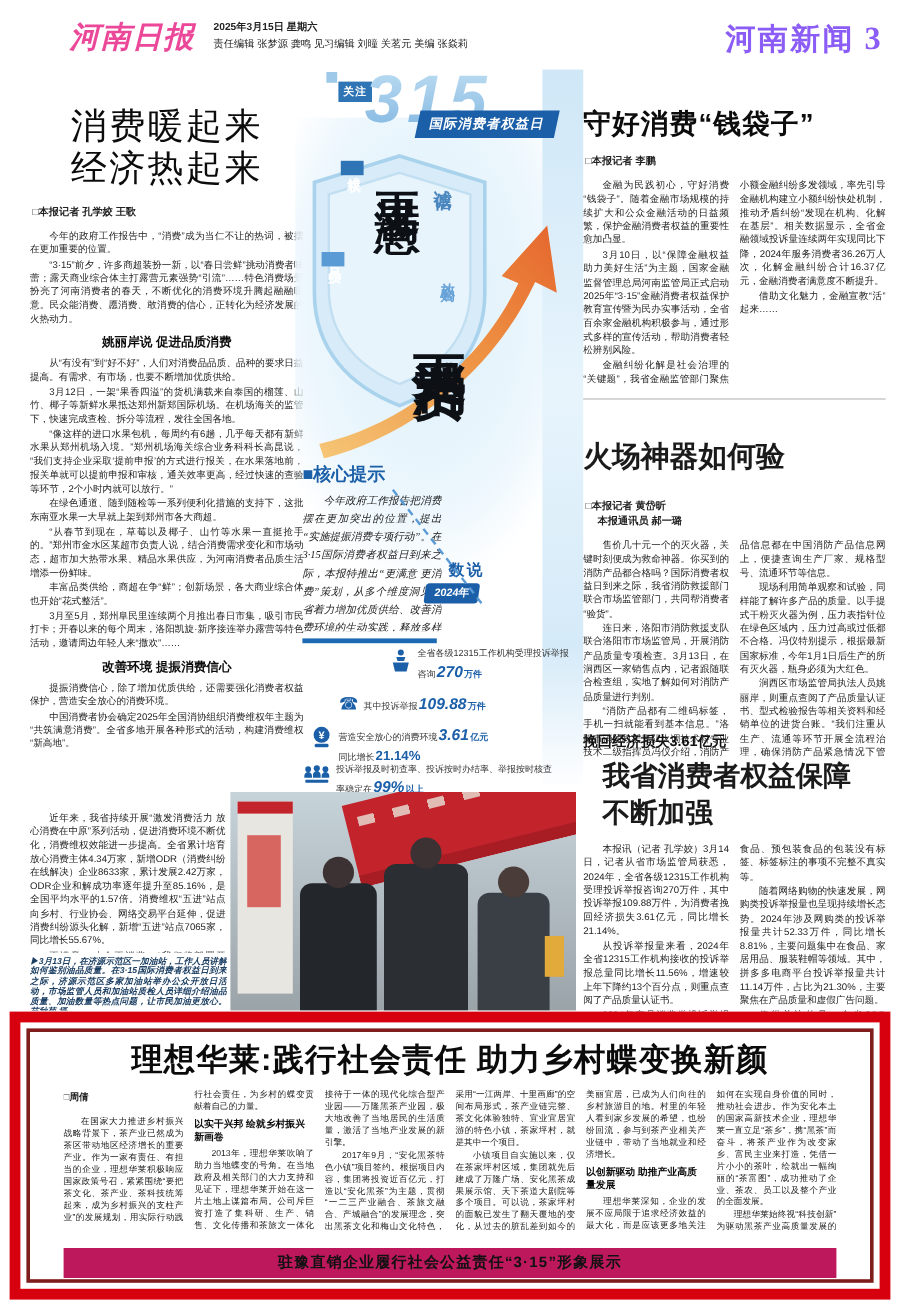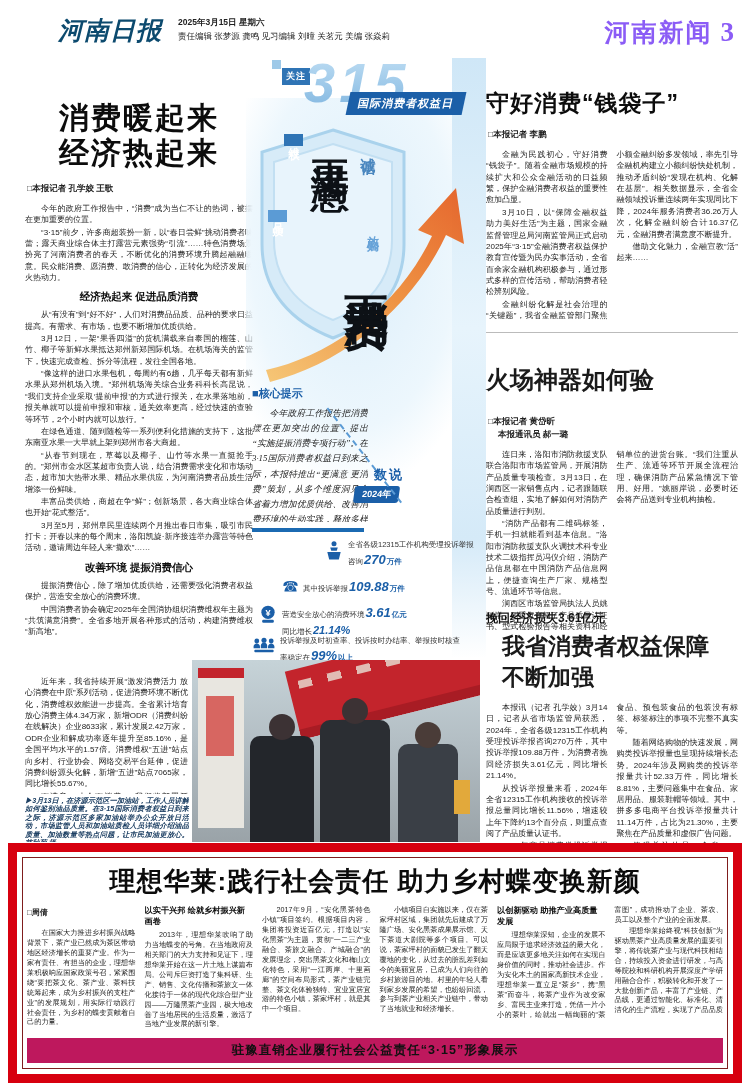--- a/index.html
+++ b/index.html
@@ -2,30 +2,30 @@
 <html lang="zh"><head>
 <meta charset="utf-8">
 <style>
   html,body{margin:0;padding:0;background:#e9e9e9;}
   .page{position:relative;width:750px;height:1085px;margin:0 auto;background:#ffffff;
         font-family:"Liberation Sans",sans-serif;color:#1a1a1a;overflow:hidden;}
 
   
   .masthead{position:absolute;left:0;top:0;width:750px;height:58px;}
   .logo{position:absolute;left:58px;top:14px;font-family:"Liberation Serif",serif;
-        font-size:25px;font-weight:900;font-style:italic;color:#0c4a6e;letter-spacing:1px;}
+        font-size:25px;font-weight:900;font-style:italic;color:#ec4899;letter-spacing:1px;}
   .dateblock{position:absolute;left:178px;top:16px;font-size:8.5px;line-height:1.6;color:#222;}
   .dateblock .d1{font-weight:700;}
   .section-head{position:absolute;right:16px;top:16px;font-family:"Liberation Serif",serif;
         font-weight:900;font-size:25px;color:#8b5cf6;letter-spacing:2px;}
   .section-head .pagenum{font-size:27px;letter-spacing:0;margin-left:8px;font-weight:700;}
 
   
   .left-col{position:absolute;left:25px;top:88px;width:228px;}
-  .left-col h1{margin:12px 0 12px;font-size:30px;line-height:1.18;font-weight:700;
+  .left-col h1{margin:0 0 12px;font-size:30px;line-height:1.18;font-weight:400;
                letter-spacing:2px;text-align:center;color:#0c0c0c;}
   .byline{font-size:8.5px;font-weight:700;color:#222;margin:0 0 8px 2px;}
   .byline2{font-size:8.5px;font-weight:700;color:#222;margin:0 0 1px 2px;}
   .flow .para{margin:0 0 1px;font-size:8px;line-height:1.42;text-align:justify;text-indent:2em;color:#222;}
   .flow .flow-sub{margin:7px 0 5px;font-size:10.5px;font-weight:900;text-align:center;color:#0c0c0c;}
   .left-body-a{height:482px;overflow:hidden;}
   .left-body-b{position:absolute;left:25px;top:676px;width:163px;height:118px;overflow:hidden;}
   .photo-caption{position:absolute;left:25px;top:797px;width:164px;height:45px;overflow:hidden;
       font-size:7.2px;line-height:1.18;font-weight:700;font-style:italic;color:#1c3f63;text-align:justify;}
 
@@ -51,36 +51,36 @@
   .w-pinzhi{left:16px;top:92px;background:#5b9bd5;color:#fff;font-size:11px;padding:4px 2px;}
   .w-chengxin{left:106px;top:28px;color:#2f74b5;font-size:15px;opacity:.85;}
   .w-fangxingou{left:112px;top:108px;color:#5b9bd5;font-size:12px;opacity:.9;}
   .slogan1{position:absolute;left:52px;top:12px;writing-mode:vertical-rl;font-size:38px;font-weight:900;
       color:#0d1116;letter-spacing:6px;}
   .slogan2{position:absolute;left:84px;top:142px;writing-mode:vertical-rl;font-size:46px;font-weight:900;
       color:#0d1116;letter-spacing:4px;}
   .arrow-svg{position:absolute;left:8px;top:14px;}
 
   .core-tip{position:absolute;left:0;top:328px;width:116px;}
-  .core-tip .ct-label{font-size:11px;font-weight:900;color:#1b5fa8;margin-bottom:5px;}
+  .core-tip .ct-label{font-size:15px;font-weight:900;color:#1b5fa8;margin-bottom:5px;}
   .core-tip .ct-text{font-family:"Liberation Serif",serif;font-style:italic;font-size:8.8px;
       line-height:1.72;color:#222;text-align:justify;text-indent:2em;height:116px;overflow:hidden;}
   .core-tip .ct-bar{margin-top:6px;width:112px;height:4px;background:#1b6ab2;}
 
   .stats{position:absolute;left:0;top:408px;width:230px;height:194px;}
   .stats .s-label{position:absolute;left:122px;top:0;font-size:13px;font-weight:900;color:#1b5fa8;letter-spacing:2px;}
   .stats .s-badge{position:absolute;left:102px;top:20px;background:#1b5fa8;color:#fff;font-size:9px;
       font-weight:700;padding:2px 8px;border-radius:3px;transform:skewX(-8deg);}
   .stats .s-dash{position:absolute;left:30px;top:36px;width:120px;height:0;
       border-top:2px dashed #5b9bd5;transform:rotate(52deg);transform-origin:right top;}
   .stat-row{position:absolute;display:flex;align-items:flex-start;gap:4px;}
   .stat-row .icn{flex:0 0 auto;color:#1b5fa8;}
   .stat-row .txt{font-size:7.5px;line-height:1.45;color:#333;}
   .stat-row .num{color:#1b5fa8;font-weight:900;font-style:italic;font-size:13px;padding:0 1px;}
-  .stat-row .num2{color:#1b5fa8;font-weight:900;font-style:italic;font-size:11px;padding:0 1px;}
+  .stat-row .num2{color:#1b5fa8;font-weight:900;font-size:11px;padding:0 1px;}
   .stat-row .unit{color:#1b5fa8;font-size:7.5px;font-weight:700;}
   .row1{left:72px;top:74px;width:150px;}
   .row2{left:30px;top:112px;width:190px;}
   .row3{left:6px;top:138px;width:210px;}
   .row4{left:0px;top:170px;width:214px;}
   .phone-glyph{font-size:17px;line-height:1;}
 
   
   .photo{position:absolute;left:192px;top:660px;width:288px;height:182px;overflow:hidden;
       background:linear-gradient(180deg,#c6d3d8 0%,#b3bec4 45%,#9aa3a8 100%);}
@@ -110,22 +110,22 @@
   .art2-body{height:190px;}
   .art3{position:absolute;left:486px;top:610px;width:252px;}
   .kicker{font-size:12px;font-weight:700;color:#111;margin:0 0 4px;}
   .art3 h2{font-size:23px;margin:0 16px 9px;}
   .art3-body{height:228px;}
   .art3-body .para:first-child{font-weight:400;}
 
   
   .bottom-box{position:absolute;left:8px;top:843px;width:734px;height:240px;
       border:9px solid #d7000f;background:#fff;box-sizing:border-box;}
-  .bb-inner{position:absolute;left:5px;top:5px;right:5px;bottom:5px;border:1px solid #7f1d1d;
-      padding:5px 4px 4px;box-sizing:border-box;}
+  .bb-inner{position:absolute;left:5px;top:5px;right:5px;bottom:5px;border:3px solid #7f1d1d;
+      padding:5px 28px 4px;box-sizing:border-box;}
   .bb-inner h2{margin:1px 0 6px;text-align:center;font-size:26px;font-weight:900;letter-spacing:1px;color:#0b0b0b;}
   .cols6{column-count:6;column-gap:9px;column-fill:auto;height:128px;overflow:hidden;}
   .cols6 .para{font-size:7.2px;line-height:1.38;margin:0 0 1px;text-align:justify;text-indent:2em;color:#222;}
   .cols6 .flow-sub{font-size:8.2px;font-weight:900;margin:4px 0 3px;text-align:left;color:#0b0b0b;}
   .cols6 .flow-byline{font-size:8px;font-weight:700;margin:2px 0 10px;}
   .footer-band{margin-top:5px;background:#be185d;text-align:center;font-size:12.5px;font-weight:900;
       letter-spacing:1px;padding:4px 0;color:#111;}
 </style>
 </head>
 <body>
@@ -142,21 +142,21 @@
       <span>河南新闻</span><span class="pagenum">3</span>
     </div>
   </header>
 
   <section class="left-col">
     <h1><span>消费暖起来</span><br><span>经济热起来</span></h1>
     <div class="byline">□本报记者 孔学姣 王歌</div>
     <div class="flow left-body-a">
         <p class="para">今年的政府工作报告中，“消费”成为当仁不让的热词，被摆在更加重要的位置。</p>
         <p class="para">“3·15”前夕，许多商超装扮一新，以“春日尝鲜”挑动消费者味蕾；露天商业综合体主打露营元素强势“引流”……特色消费场景扮亮了河南消费者的春天，不断优化的消费环境升腾起融融暖意。民众能消费、愿消费、敢消费的信心，正转化为经济发展的火热动力。</p>
-        <h3 class="flow-sub">经济热起来 促进品质消费</h3>
+        <h3 class="flow-sub">姚丽岸说 促进品质消费</h3>
         <p class="para">从“有没有”到“好不好”，人们对消费品品质、品种的要求日益提高。有需求、有市场，也要不断增加优质供给。</p>
         <p class="para">3月12日，一架“果香四溢”的货机满载来自泰国的榴莲、山竹、椰子等新鲜水果抵达郑州新郑国际机场。在机场海关的监管下，快速完成查检、拆分等流程，发往全国各地。</p>
         <p class="para">“像这样的进口水果包机，每周约有6趟，几乎每天都有新鲜水果从郑州机场入境。”郑州机场海关综合业务科科长高昆说，“我们支持企业采取‘提前申报’的方式进行报关，在水果落地前，报关单就可以提前申报和审核，通关效率更高，经过快速的查验等环节，2个小时内就可以放行。”</p>
         <p class="para">在绿色通道、随到随检等一系列便利化措施的支持下，这批东南亚水果一大早就上架到郑州市各大商超。</p>
         <p class="para">“从春节到现在，草莓以及椰子、山竹等水果一直挺抢手的。”郑州市金水区某超市负责人说，结合消费需求变化和市场动态，超市加大热带水果、精品水果供应，为河南消费者品质生活增添一份鲜味。</p>
         <p class="para">丰富品类供给，商超在争“鲜”；创新场景，各大商业综合体也开始“花式整活”。</p>
         <p class="para">3月至5月，郑州阜民里连续两个月推出春日市集，吸引市民打卡；开春以来的每个周末，洛阳凯旋·新序接连举办露营等特色活动，邀请周边年轻人来“撒欢”……</p>
         <h3 class="flow-sub">改善环境 提振消费信心</h3>
         <p class="para">提振消费信心，除了增加优质供给，还需要强化消费者权益保护，营造安全放心的消费环境。</p>
         <p class="para">中国消费者协会确定2025年全国消协组织消费维权年主题为“共筑满意消费”。全省多地开展各种形式的活动，构建消费维权“新高地”。</p>
@@ -283,22 +283,24 @@
       </div>
   </section>
 
   <div class="divider"></div>
 
   <section class="art2">
     <h2>火场神器如何验</h2>
     <div class="byline2">□本报记者 黄岱昕</div>
     <div class="byline2" style="padding-left:10px;margin-bottom:8px;">本报通讯员 郝一璐</div>
     <div class="flow cols2 art2-body">
+        <p class="para">售价几十元一个的灭火器，关键时刻便成为救命神器。你买到的消防产品都合格吗？国际消费者权益日到来之际，我省消防救援部门联合市场监管部门，共同帮消费者“验货”。</p>
         <p class="para">连日来，洛阳市消防救援支队联合洛阳市市场监管局，开展消防产品质量专项检查。3月13日，在涧西区一家销售点内，记者跟随联合检查组，实地了解如何对消防产品质量进行判别。</p>
         <p class="para">“消防产品都有二维码标签，手机一扫就能看到基本信息。”洛阳市消防救援支队火调技术科专业技术二级指挥员冯仪介绍，消防产品信息都在中国消防产品信息网上，便捷查询生产厂家、规格型号、流通环节等信息。</p>
+        <p class="para">现场利用简单观察和试验，同样能了解许多产品的质量。以手提式干粉灭火器为例，压力表指针位在绿色区域内，压力过高或过低都不合格。冯仪特别提示，根据最新国家标准，今年1月1日后生产的所有灭火器，瓶身必须为大红色。</p>
         <p class="para">涧西区市场监管局执法人员姚丽岸，则重点查阅了产品质量认证书、型式检验报告等相关资料和经销单位的进货台账。“我们注重从生产、流通等环节开展全流程治理，确保消防产品紧急情况下管用、好用。”姚丽岸说，必要时还会将产品送到专业机构抽检。</p>
       </div>
   </section>
 
   <section class="art3">
     <div class="kicker">挽回经济损失3.61亿元</div>
     <h2>我省消费者权益保障不断加强</h2>
     <div class="flow cols2 art3-body">
         <p class="para">本报讯（记者 孔学姣）3月14日，记者从省市场监管局获悉，2024年，全省各级12315工作机构受理投诉举报咨询270万件，其中投诉举报109.88万件，为消费者挽回经济损失3.61亿元，同比增长21.14%。</p>
         <p class="para">从投诉举报量来看，2024年全省12315工作机构接收的投诉举报总量同比增长11.56%，增速较上年下降约13个百分点，则重点查阅了产品质量认证书。</p>

